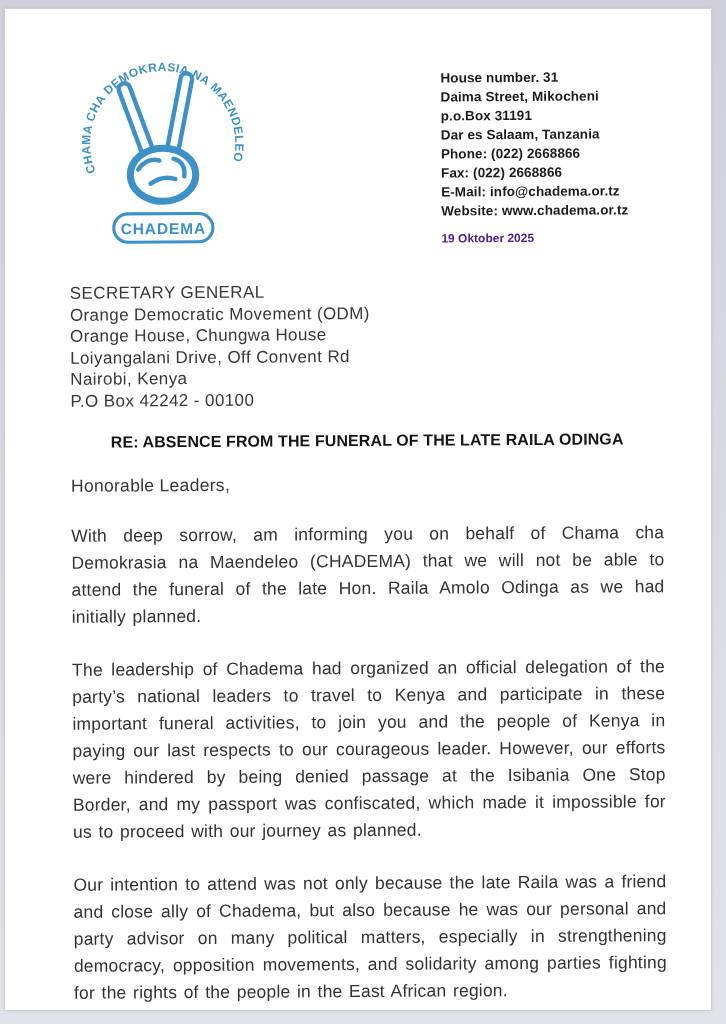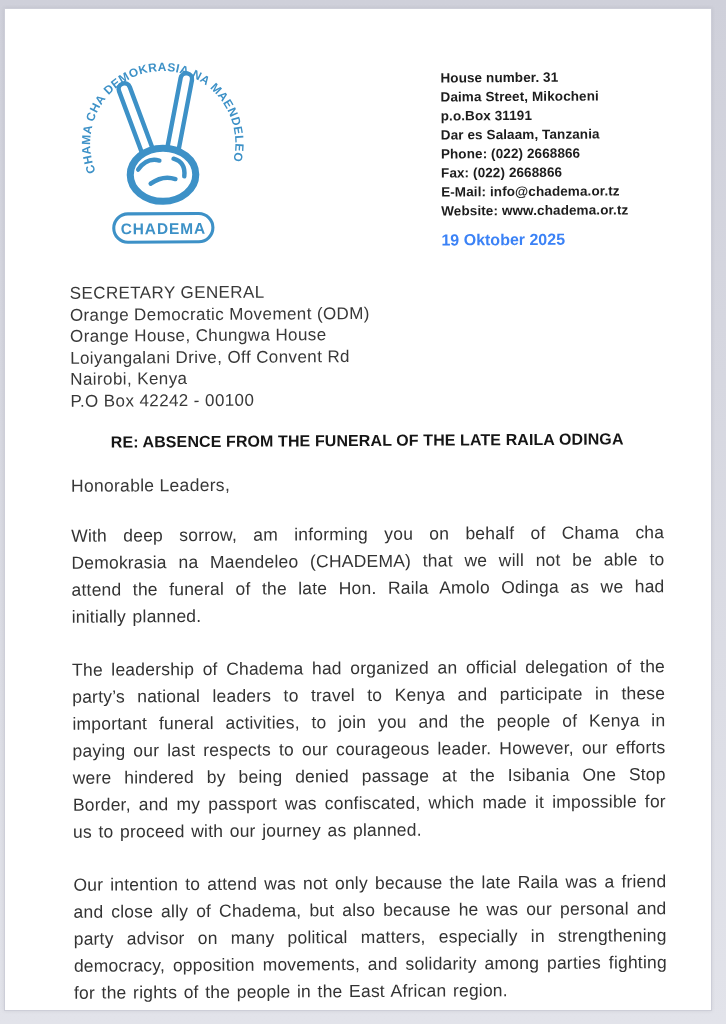--- a/index.html
+++ b/index.html
@@ -49,22 +49,22 @@
     font-size: 13.5px;
     line-height: 19px;
     color: #1c1c1c;
     letter-spacing: 0.1px;
     white-space: nowrap;
   }
   .date-line {
     position: absolute;
     left: 372px; top: 223px;
     font-weight: bold;
-    font-size: 16px;
-    color: #3b82f6;
+    font-size: 12px;
+    color: #4c1d95;
     white-space: nowrap;
   }
   
   .recipient {
     margin-top: 22px;
     font-size: 17px;
     line-height: 21.5px;
     letter-spacing: 0.4px;
     color: #383838;
   }

